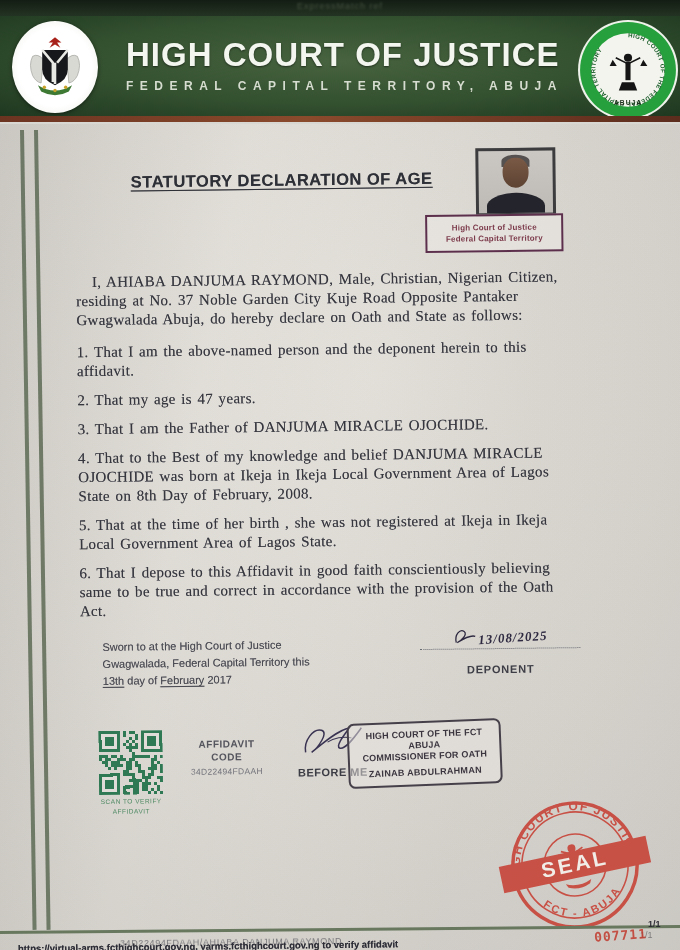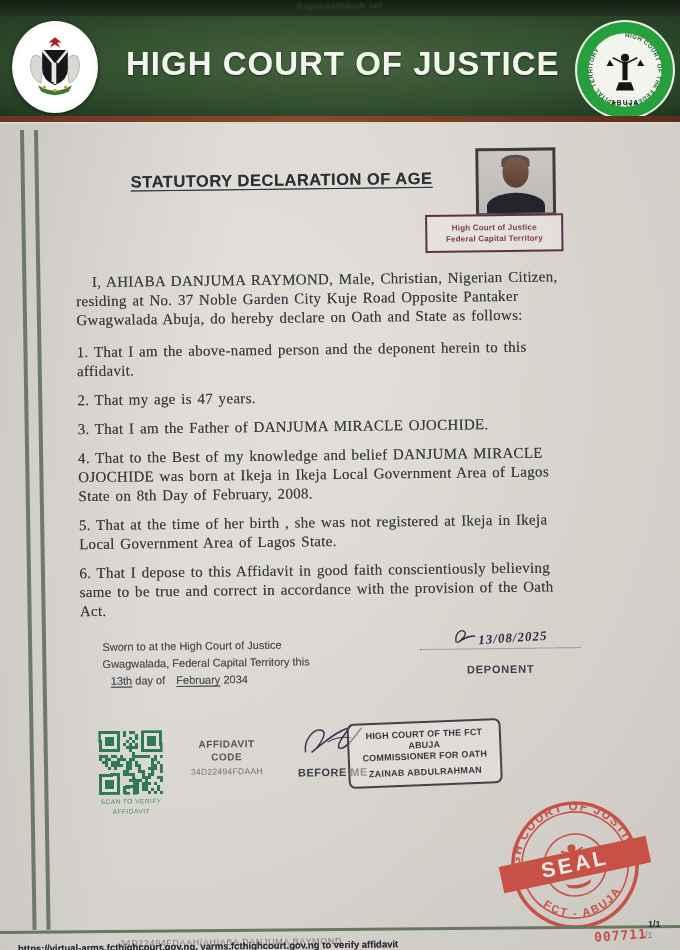--- a/index.html
+++ b/index.html
@@ -67,21 +67,21 @@
   
   .doc-body{position:absolute;top:146px;left:78px;width:486px;
     font-family:"Liberation Serif",serif;font-size:15px;line-height:19px;color:#35363e;
     letter-spacing:.3px;word-spacing:1.5px;text-shadow:0 0 .45px rgba(45,45,58,.55);}
   .doc-body p{margin:0 0 10px 0;}
   .doc-body p.intro{text-indent:16px;margin-bottom:13px;}
 
   
   .sworn{position:absolute;top:512px;left:100px;width:220px;
     font-size:11px;color:#4a4a53;line-height:17px;text-shadow:0 0 .3px rgba(60,60,70,.5);}
-  .sworn .u{text-decoration:underline;text-underline-offset:2px;margin-left:8px;}
+  .sworn .u{text-decoration:underline;text-underline-offset:2px;}
   .deponent{position:absolute;top:504px;left:418px;width:160px;text-align:center;}
   .dep-sig{display:inline-block;font-family:"Liberation Serif",serif;font-style:italic;
     font-size:13px;font-weight:700;color:#2e2940;transform:rotate(-3deg);letter-spacing:1px;}
   .dep-line{border-top:1.6px dotted #6a6a72;margin-top:2px;}
   .dep-label{margin-top:14px;font-size:11px;font-weight:600;color:#3e3e47;letter-spacing:.8px;}
 
   
   .verify{position:absolute;top:596px;left:0;width:680px;height:110px;}
   .qr{position:absolute;left:95px;top:8px;width:64px;height:64px;}
   .qr-caption{position:absolute;left:77px;top:74px;width:100px;text-align:center;
@@ -132,20 +132,21 @@
         <path d="M18 16 l10 12 v18 M42 16 l-10 12 M30 28 v20" stroke="#e8e8e4" stroke-width="2.4" fill="none"></path>
 
         <path d="M14 49 q16 10 32 0 l-3 6 q-13 7-26 0 z" fill="#3f7a35"></path>
         <circle cx="20" cy="51" r="1.6" fill="#c8a22a"></circle>
         <circle cx="30" cy="54" r="1.6" fill="#c8a22a"></circle>
         <circle cx="40" cy="51" r="1.6" fill="#c8a22a"></circle>
       </svg>
     </div>
     <div class="band-titles">
       <div class="band-title">HIGH COURT OF JUSTICE</div>
+      <div class="band-subtitle">FEDERAL CAPITAL TERRITORY, ABUJA</div>
     </div>
     <div class="round-logo">
       <svg width="102" height="102" viewBox="0 0 100 100">
         <circle cx="50" cy="50" r="49" fill="#eef2ea"></circle>
         <circle cx="50" cy="50" r="47" fill="#25a03c"></circle>
         <circle cx="50" cy="50" r="36" fill="#f4f4ee"></circle>
         <defs>
             <path id="ringpath" d="M50 18 a32 32 0 1 1 -0.01 0"></path>
           </defs>
         <text font-size="6" font-weight="700" fill="#1b5e2b" letter-spacing=".4">
@@ -193,21 +194,21 @@
         <p>6. That I depose to this Affidavit in good faith conscientiously believing same to be true and correct in accordance with the provision of the Oath Act.</p>
       </div>
 
       <div class="sworn">
         <div>Sworn to at the High Court of Justice</div>
         <div>Gwagwalada, Federal Capital Territory this</div>
         <div>
           <span class="u">13th</span>
           <span>day of</span>
           <span class="u">February</span>
-          <span>2034</span>
+          <span>2017</span>
         </div>
       </div>
 
       <div class="deponent">
         <svg width="26" height="20" viewBox="0 0 26 20" style="vertical-align:-4px">
           <path d="M4 16 C2 8 8 2 12 5 C16 8 8 15 5 16 C10 13 18 8 23 10" stroke="#2e2940" stroke-width="1.3" fill="none"></path>
         </svg><span class="dep-sig">13/08/2025</span>
         <div class="dep-line"></div>
         <div class="dep-label">DEPONENT</div>
       </div>

